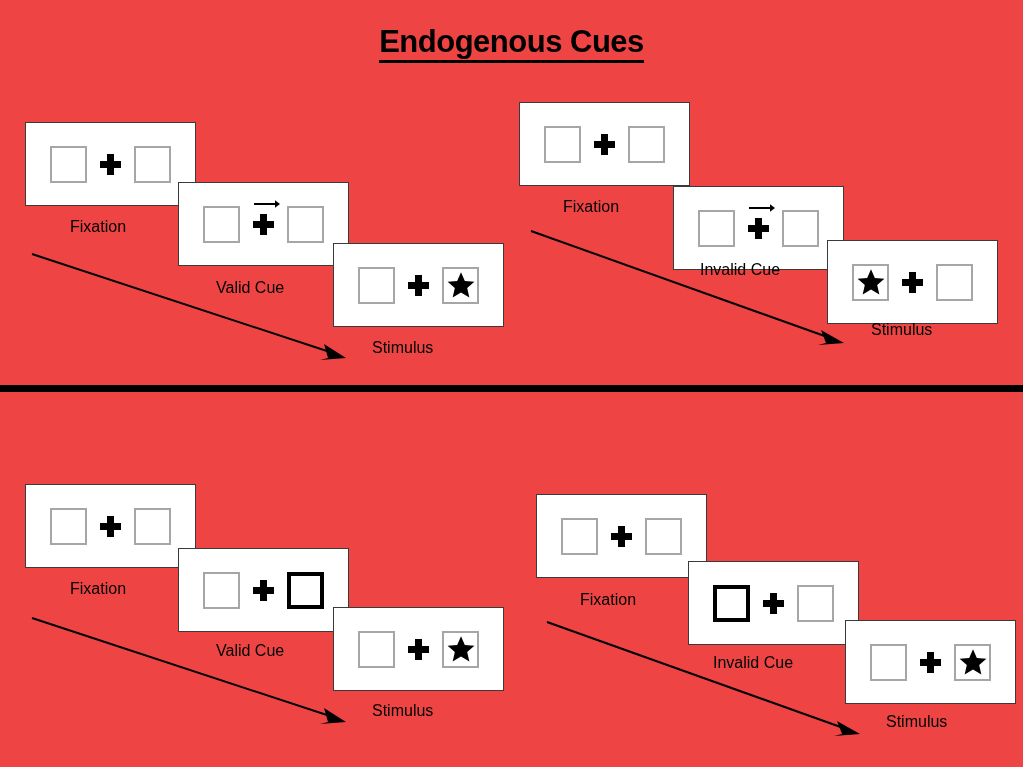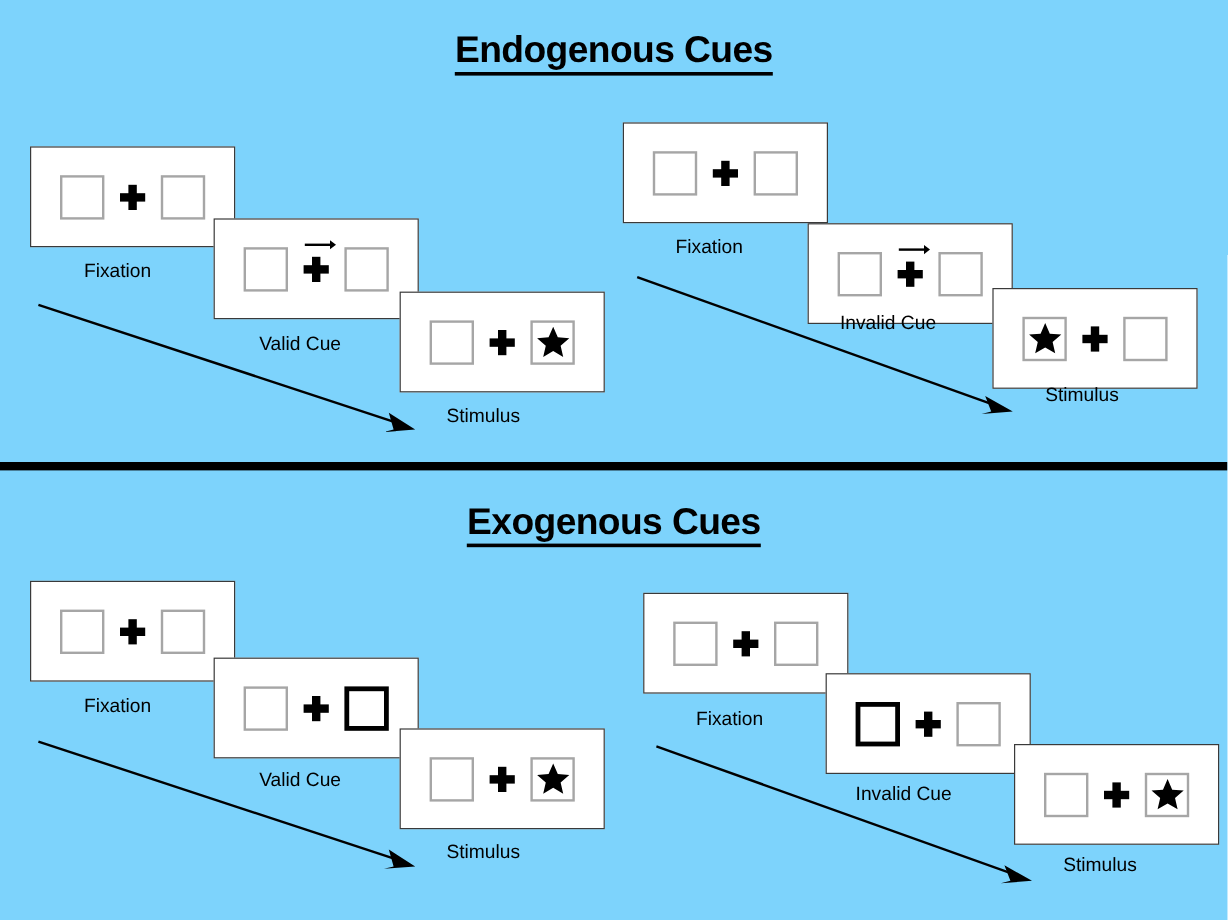--- a/index.html
+++ b/index.html
@@ -9,21 +9,21 @@
     background: #ffffff;
   }
   body {
     font-family: "Liberation Sans", "DejaVu Sans", sans-serif;
     color: #000000;
   }
   #canvas {
     position: relative;
     width: 1023px;
     height: 767px;
-    background: #7dd3fc;
+    background: #ef4444;
     overflow: hidden;
   }
 
   
   .section-title {
     position: absolute;
     width: 100%;
     left: 0;
     text-align: center;
     font-weight: bold;
@@ -232,23 +232,20 @@
   </div>
   <div class="caption" style="left:871px; top:322px;">Stimulus</div>
 
   <svg class="time-arrow" style="left:527px; top:225px; width:325px; height:130px;" viewBox="0 0 325 130">
     <line x1="4" y1="6" x2="306" y2="114" stroke="#000" stroke-width="2"></line>
     <polygon points="317,118 294,105 299,118 291,120" fill="#000"></polygon>
   </svg>
 
   <div class="divider" style="top:385px;"></div>
 
-  <div class="section-title" style="top:419px;">
-    <span class="tx">Exogenous Cues</span>
-  </div>
 
   <div class="panel" style="left:25px; top:484px;">
     <div class="row">
       <div class="sqbox"></div>
       <div class="fixcross"></div>
       <div class="sqbox"></div>
     </div>
   </div>
   <div class="caption" style="left:70px; top:581px;">Fixation</div>
 

